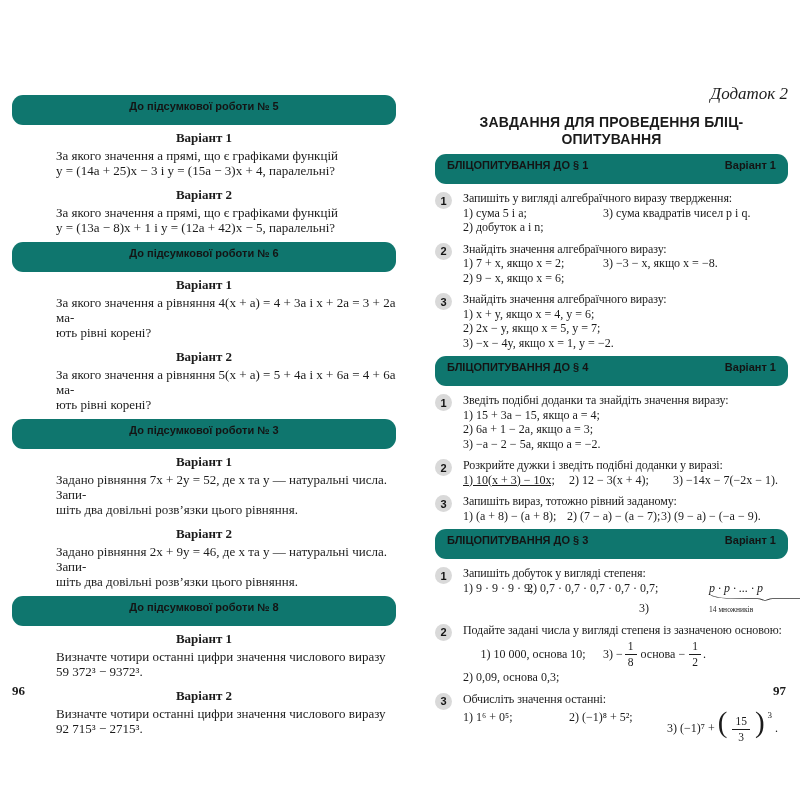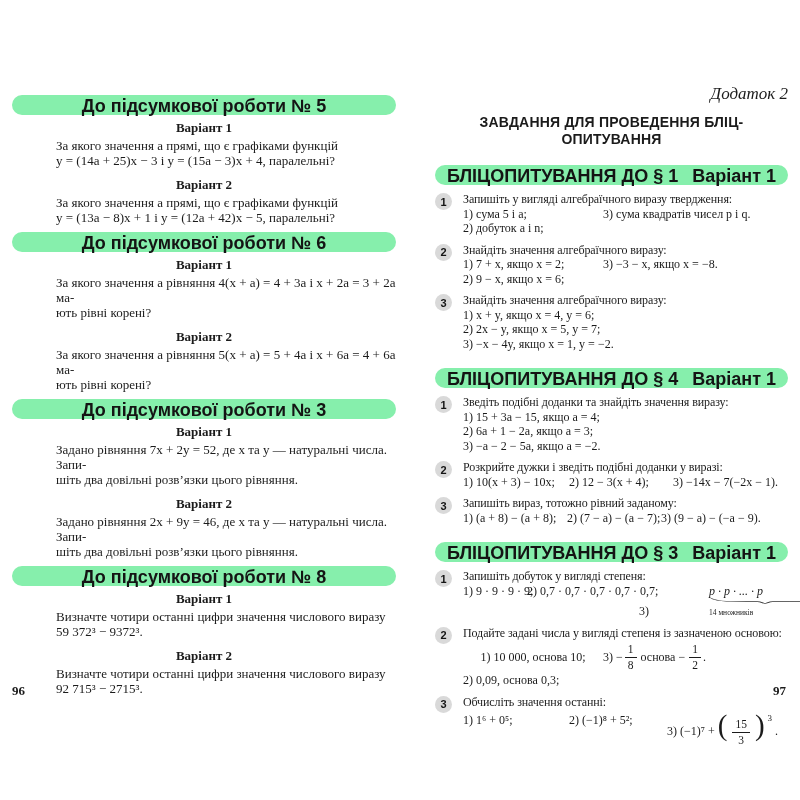--- a/index.html
+++ b/index.html
@@ -3,51 +3,51 @@
 <meta charset="utf-8">
 <style>
   html,body{margin:0;padding:0;width:800px;height:800px;background:#ffffff;overflow:hidden;}
   body{font-family:"Liberation Serif",serif;color:#1b1b1b;position:relative;}
 
   
   .page-left{position:absolute;left:12px;top:95px;width:384px;}
   .page-right{position:absolute;left:435px;top:86px;width:353px;}
 
   
-  .bar{background:#86efac;border-radius:11px;height:20px;line-height:22px;
-       font-family:"Liberation Sans",sans-serif;font-weight:bold;font-size:18px;color:#141414;}
+  .bar{background:#0f766e;border-radius:11px;height:30px;line-height:22px;
+       font-family:"Liberation Sans",sans-serif;font-weight:bold;font-size:11px;color:#141414;}
   .bar-center{text-align:center;}
   .bar-split{display:flex;justify-content:space-between;padding:0 12px;box-sizing:border-box;}
 
   
   .lsection{margin-bottom:7px;}
   .vtitle{text-align:center;font-weight:bold;font-size:13px;margin:5px 0 3px;line-height:15px;}
   .vtitle.second{margin-top:9px;}
   .pline{font-size:13px;line-height:15px;margin-left:44px;}
   .bar+{margin-top:0;}
   .lsection .bar{margin-bottom:3px;}
 
   
   .appendix{font-style:italic;font-size:17px;text-align:right;line-height:15px;}
   .rtitle{font-family:"Liberation Sans",sans-serif;font-weight:bold;font-size:14px;
           text-align:center;margin-top:13px;line-height:17px;letter-spacing:.2px;}
-  .rsection .bar{margin-top:17px;}
+  .rsection .bar{margin-top:6px;}
   .rsection:first-of-type .bar{margin-top:20px;}
   .item{display:flex;gap:11px;margin-top:7px;}
   .num{flex:0 0 17px;width:17px;height:17px;border-radius:50%;background:#d9d9d9;
        font-family:"Liberation Sans",sans-serif;font-weight:bold;font-size:11px;
        display:flex;align-items:center;justify-content:center;color:#141414;margin-top:1px;}
   .itext{flex:1;font-size:12px;line-height:14.5px;}
   .prompt{white-space:nowrap;letter-spacing:-.1px;}
   .subline{white-space:nowrap;}
   .row2{display:flex;}
   .row2 .c1{width:140px;flex:0 0 140px;}
   .prow{display:flex;}
   .prow span{display:inline-block;white-space:nowrap;}
-  .prow.p2 span:nth-child(1){width:106px;} .prow.p2 span:nth-child(2){width:104px;}
+  .prow.p2 span:nth-child(1){width:106px;text-decoration:underline;} .prow.p2 span:nth-child(2){width:104px;}
   .prow.p3 span:nth-child(1){width:104px;} .prow.p3 span:nth-child(2){width:94px;}
   .prow.s1 span:nth-child(1){width:64px;}  .prow.s1 span:nth-child(2){width:112px;}
   .prow.s3{margin-top:4px;}
   .prow.s3 span.pt{width:106px;} .prow.s3 span.pt2{width:98px;}
 
   
   .frac{display:inline-block;vertical-align:middle;text-align:center;font-size:11.5px;line-height:1.1;margin:0 2px;}
   .frac .fn{display:block;padding:0 3px 1px;border-bottom:1px solid #1b1b1b;}
   .frac .fd{display:block;padding-top:1px;}
   .fracrow{display:flex;align-items:center;margin:3px 0 2px;}

